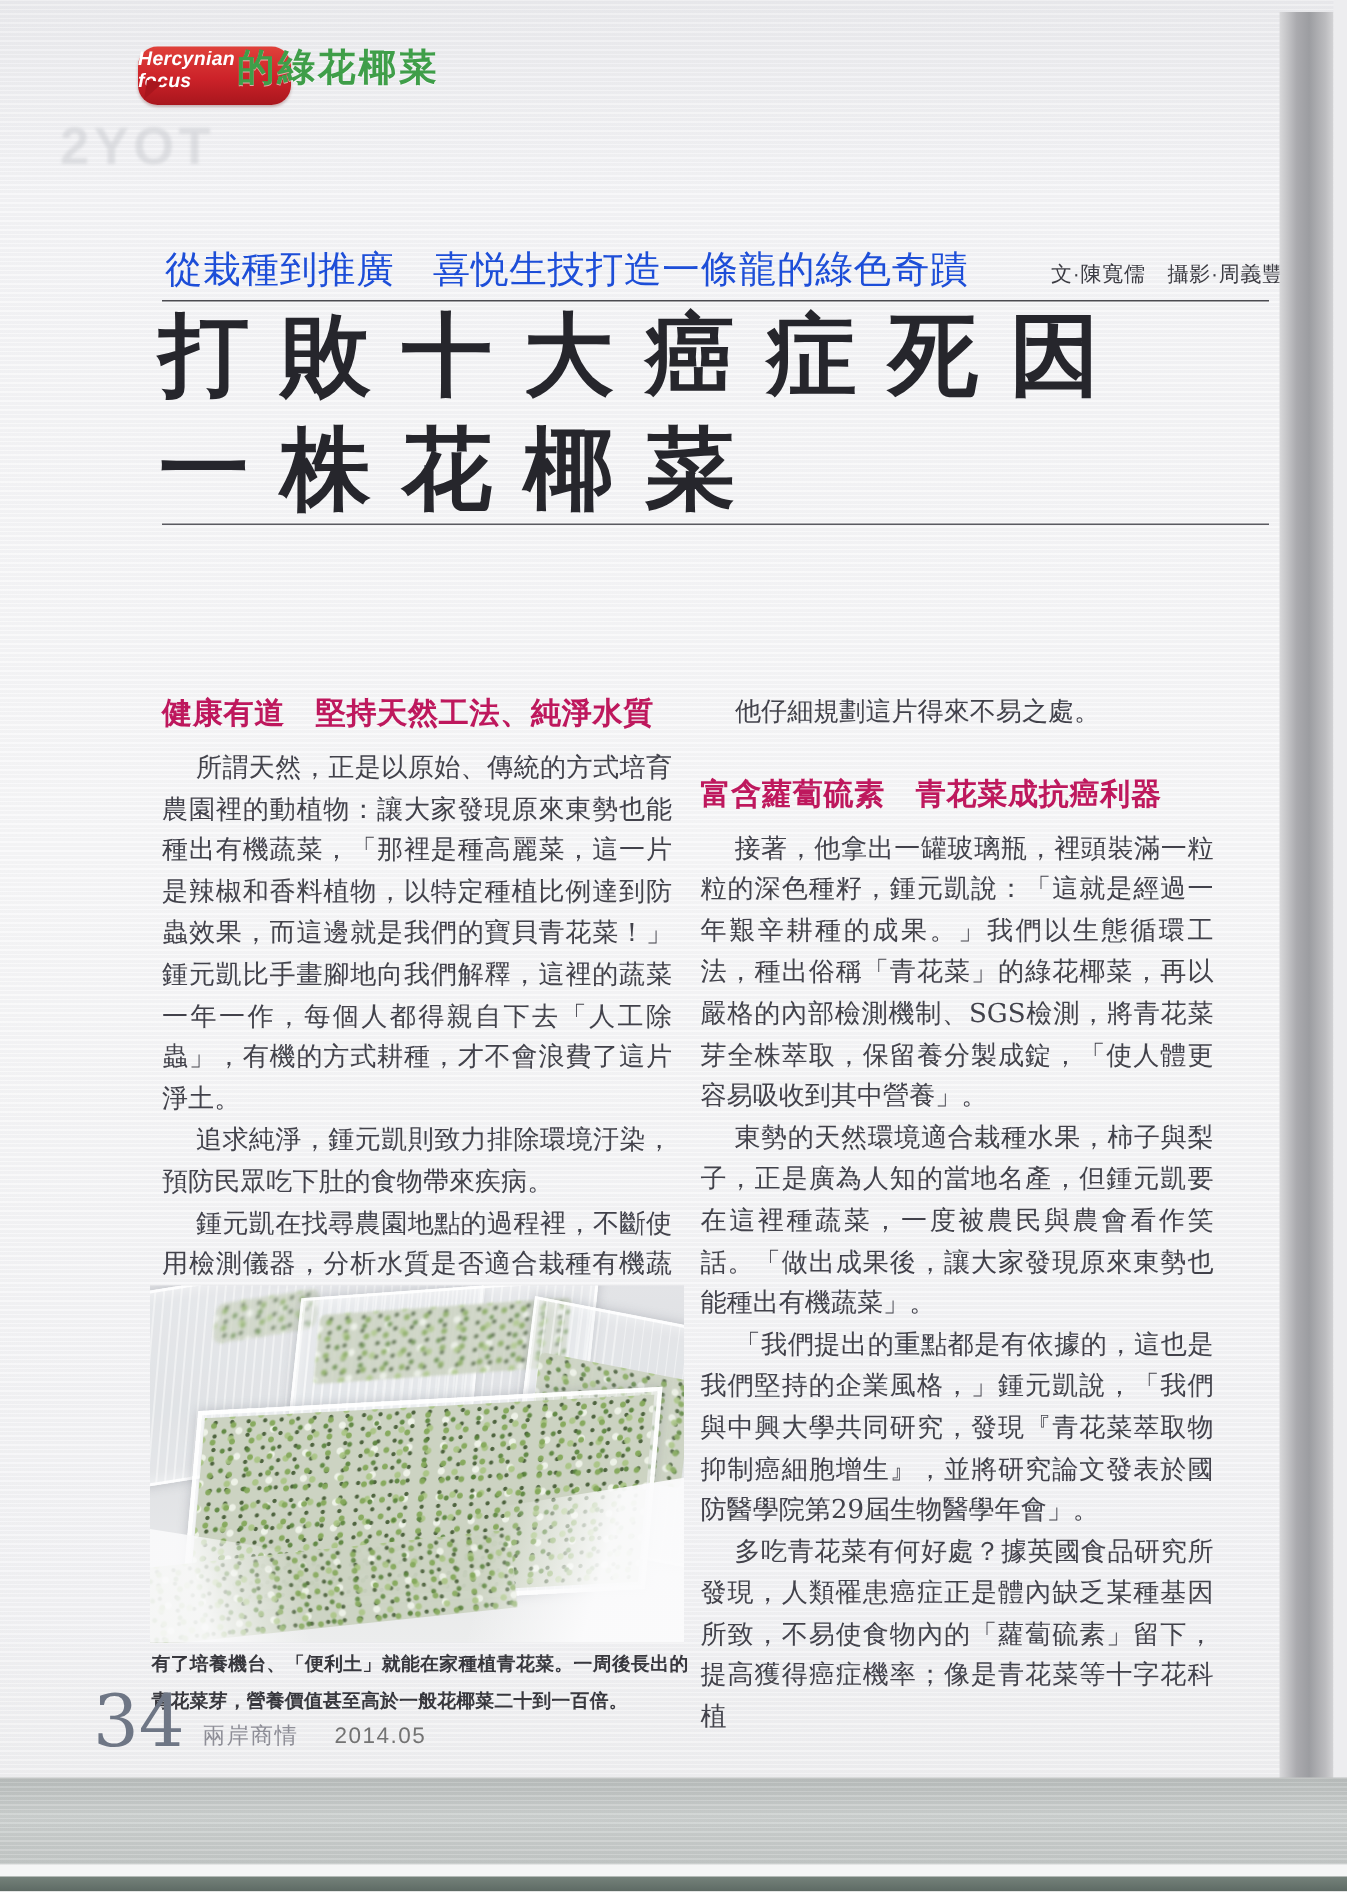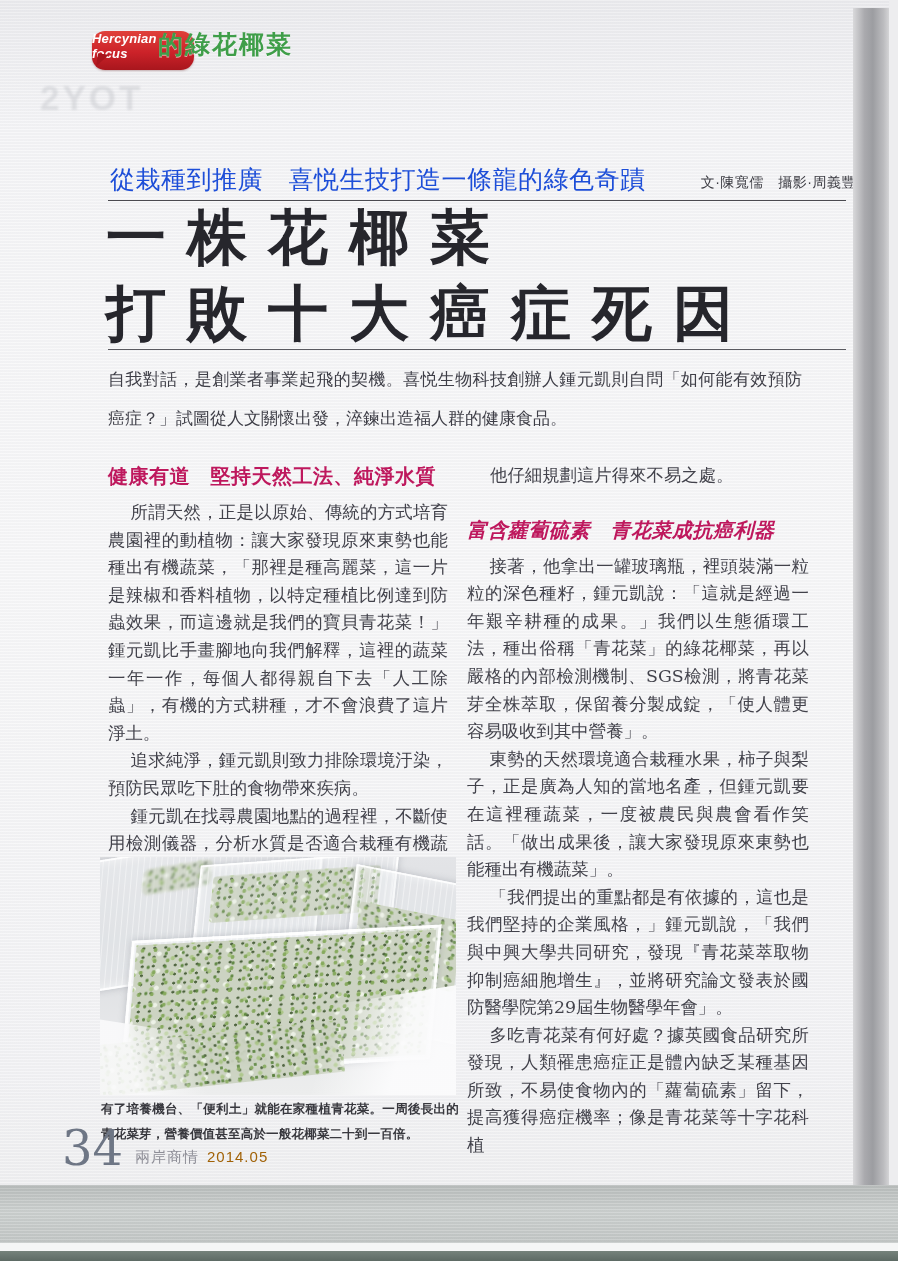--- a/index.html
+++ b/index.html
@@ -69,21 +69,21 @@
   .col{position:absolute;top:462px;
     font-family:"DejaVu Serif","Liberation Serif",serif;
     font-size:17.4px;line-height:27.6px;color:#42424b;text-align:justify;}
   .col-left{left:108px;width:340px;}
   .col-right{left:467px;width:342px;}
   .subhead{
     font-family:"Liberation Sans",sans-serif;
     font-size:20px;font-weight:bold;color:#be185d;letter-spacing:.5px;
     line-height:28px;margin:0 0 9px 0;white-space:nowrap;
   }
-  .col-right .subhead{margin-top:26px;font-style:italic;}
+  .col-right .subhead{margin-top:26px;}
   .col p{margin:0;text-indent:1.3em;}
   .col p.noindent{text-indent:0;margin-left:23px;}
 
   
   .photo{
     position:absolute;left:100px;top:857px;width:356px;height:238px;
     overflow:hidden;background:#dfe0e3;
   }
   .ph-bg{position:absolute;inset:0;
     background:linear-gradient(180deg,#e3e4e7 0%,#dbdde0 35%,#e7e8ea 75%,#eceded 100%);}
@@ -125,21 +125,21 @@
     text-align:justify;letter-spacing:.2px;
   }
 
   
   .page-number{
     position:absolute;left:62px;top:1122px;
     font-family:"DejaVu Serif","Liberation Serif",serif;
     font-size:48px;color:#6e7685;line-height:52px;
   }
   .footer-info{position:absolute;left:135px;top:1148px;font-size:15px;color:#8e8e97;letter-spacing:1px;}
-  .footer-info .issue{color:#a16207;margin-left:8px;}
+  .footer-info .issue{color:#737373;margin-left:24px;}
 
   
   .edge-right{
     position:absolute;left:853px;top:8px;width:36px;height:1178px;z-index:2;
     background:linear-gradient(90deg,#d9d9db 0%,#aaaaae 32%,#9c9da1 55%,#bcbcbf 85%,#d4d4d6 100%);
   }
   .edge-right-sliver{position:absolute;left:889px;top:0;width:9px;height:1261px;z-index:2;background:#ededef;}
   .band-gray{
     position:absolute;left:0;top:1185px;width:898px;height:58px;z-index:3;
     background:
@@ -163,26 +163,25 @@
     </div>
     <div class="badge-tail"></div>
     <div class="section-title">的綠花椰菜</div>
     <div class="ghost">2YOT</div>
 
     <div class="kicker">從栽種到推廣　喜悦生技打造一條龍的綠色奇蹟</div>
     <div class="byline">文·陳寬儒　攝影·周義豐</div>
     <div class="rule rule-1"></div>
 
     <div class="big-title">
+      <div>打敗十大癌症死因</div>
       <div>一株花椰菜</div>
-      <div>打敗十大癌症死因</div>
     </div>
     <div class="rule rule-2"></div>
 
-    <div class="lead">自我對話，是創業者事業起飛的契機。喜悦生物科技創辦人鍾元凱則自問「如何能有效預防癌症？」試圖從人文關懷出發，淬鍊出造福人群的健康食品。</div>
 
     <div class="col col-left">
       <div class="subhead">健康有道　堅持天然工法、純淨水質</div>
       <p>所謂天然，正是以原始、傳統的方式培育農園裡的動植物：讓大家發現原來東勢也能種出有機蔬菜，「那裡是種高麗菜，這一片是辣椒和香料植物，以特定種植比例達到防蟲效果，而這邊就是我們的寶貝青花菜！」鍾元凱比手畫腳地向我們解釋，這裡的蔬菜一年一作，每個人都得親自下去「人工除蟲」，有機的方式耕種，才不會浪費了這片淨土。</p>
       <p>追求純淨，鍾元凱則致力排除環境汙染，預防民眾吃下肚的食物帶來疾病。</p>
       <p>鍾元凱在找尋農園地點的過程裡，不斷使用檢測儀器，分析水質是否適合栽種有機蔬菜，他抱持嚴謹的研究態度，每處細節，皆顯示出</p>
     </div>
 
     <div class="col col-right">
       <p class="noindent">他仔細規劃這片得來不易之處。</p>

